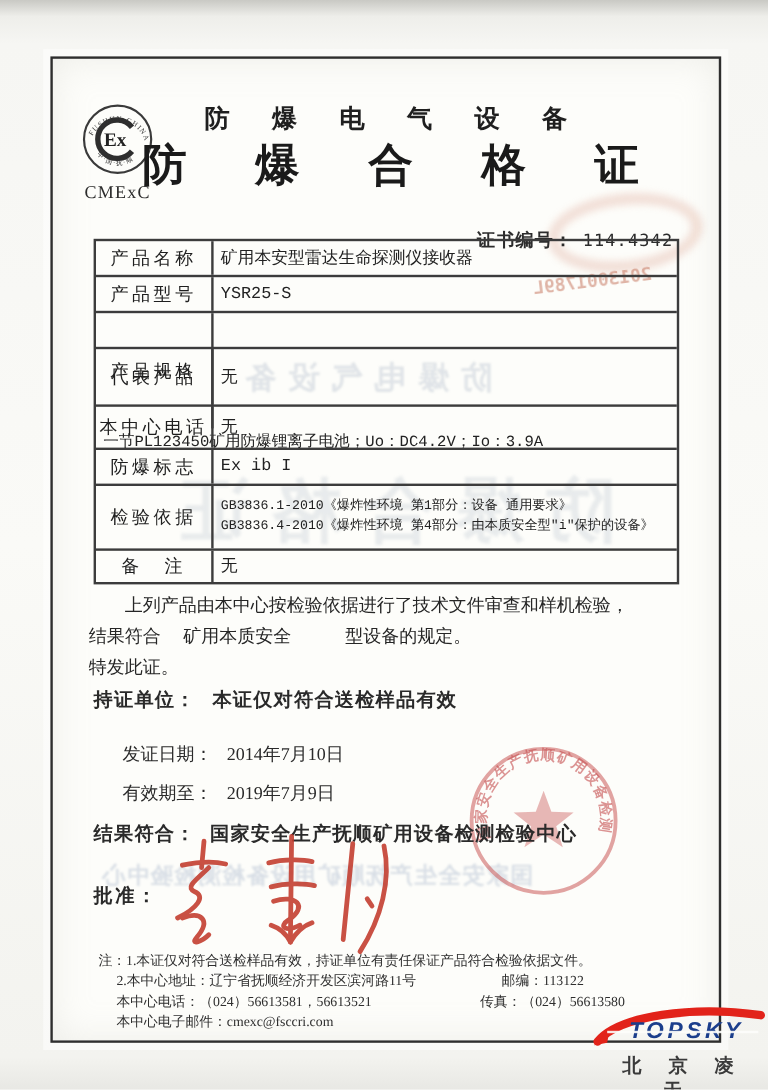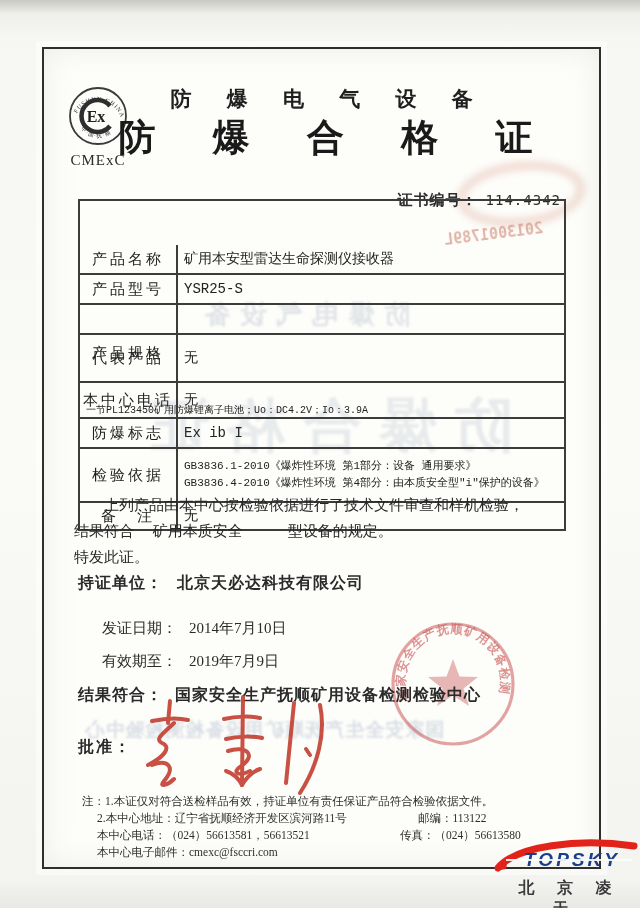--- a/index.html
+++ b/index.html
@@ -30,23 +30,23 @@
   .cert-no{position:absolute;top:121px;right:38px;font-size:15px;font-weight:bold;color:#2c2c2c;letter-spacing:1px;margin-top:21px;}
   .cert-no .num{font-family:"DejaVu Sans Mono",monospace;font-weight:normal;font-size:14px;margin-left:8px;letter-spacing:1px;}
   
   .cert-table{position:absolute;left:34px;top:150px;width:484px;border:2px solid #3c3c3c;background:transparent;}
   .trow{display:flex;border-top:2px solid #3c3c3c;}
   .trow:first-child{border-top:none;}
   .tlabel{width:96px;flex:0 0 96px;border-right:2px solid #3c3c3c;display:flex;align-items:center;justify-content:center;
     font-size:15px;letter-spacing:3px;color:#1f1f1f;}
   .tvalue{flex:1;display:flex;align-items:center;padding:2px 6px;font-size:14px;color:#222;
     font-family:"Liberation Mono","DejaVu Sans Mono",monospace;}
-  .r1{height:28px;margin-top:44px;} .r2{height:28px;} .r3{height:28px;flex-direction:column;} .r4{height:46px;} .r5{height:34px;}
+  .r1{height:28px;} .r2{height:28px;} .r3{height:28px;flex-direction:column;} .r4{height:46px;} .r5{height:34px;}
   .r6{height:28px;} .r7{height:52px;} .r8{height:26px;}
-  .r3 .tvalue{font-size:10px;}
+  .r3 .tvalue{font-size:13px;}
   .r7 .tvalue{font-size:11px;line-height:1.55;white-space:pre-line;}
   
   .statement{position:absolute;left:30px;top:443px;width:505px;font-size:15px;line-height:26px;color:#262626;}
   .statement .l1{text-indent:2em;}
   .field{position:absolute;font-size:15px;color:#2a2a2a;white-space:nowrap;}
   .f-holder{left:34px;top:524px;font-size:16px;font-weight:bold;letter-spacing:1px;}
   .f-holder .val{margin-left:14px;}
   .f-issue{left:58px;top:570px;}
   .f-issue .val,.f-valid .val{margin-left:12px;}
   .f-valid{left:58px;top:603px;}
@@ -152,21 +152,21 @@
     <path fill="rgba(198,74,74,0.42)" d="M75,50 L81.5,67.5 L100,68 L85.5,79.5 L91,97 L75,86.5 L59,97 L64.5,79.5 L50,68 L68.5,67.5 Z"></path>
     <defs>
         <path id="stampArc" d="M 30.5,90 A 48,48 0 1 1 119.5,90"></path>
       </defs>
     <text font-size="12" letter-spacing="1" fill="rgba(193,68,68,0.62)" font-weight="bold" font-family="Liberation Serif, serif">
       <textPath href="#stampArc" xlink:href="#stampArc">国家安全生产抚顺矿用设备检测检验中心</textPath>
     </text>
   </svg>
 
   <div class="field f-holder">
-    <span>持证单位：</span><span class="val">北京天必达科技有限公司</span>
+    <span>持证单位：</span><span class="val">本证仅对符合送检样品有效</span>
   </div>
   <div class="field f-issue">
     <span>发证日期：</span><span class="val">2014年7月10日</span>
   </div>
   <div class="field f-valid">
     <span>有效期至：</span><span class="val">2019年7月9日</span>
   </div>
   <div class="field f-issuer">
     <span>结果符合：</span><span class="val">国家安全生产抚顺矿用设备检测检验中心</span>
   </div>

